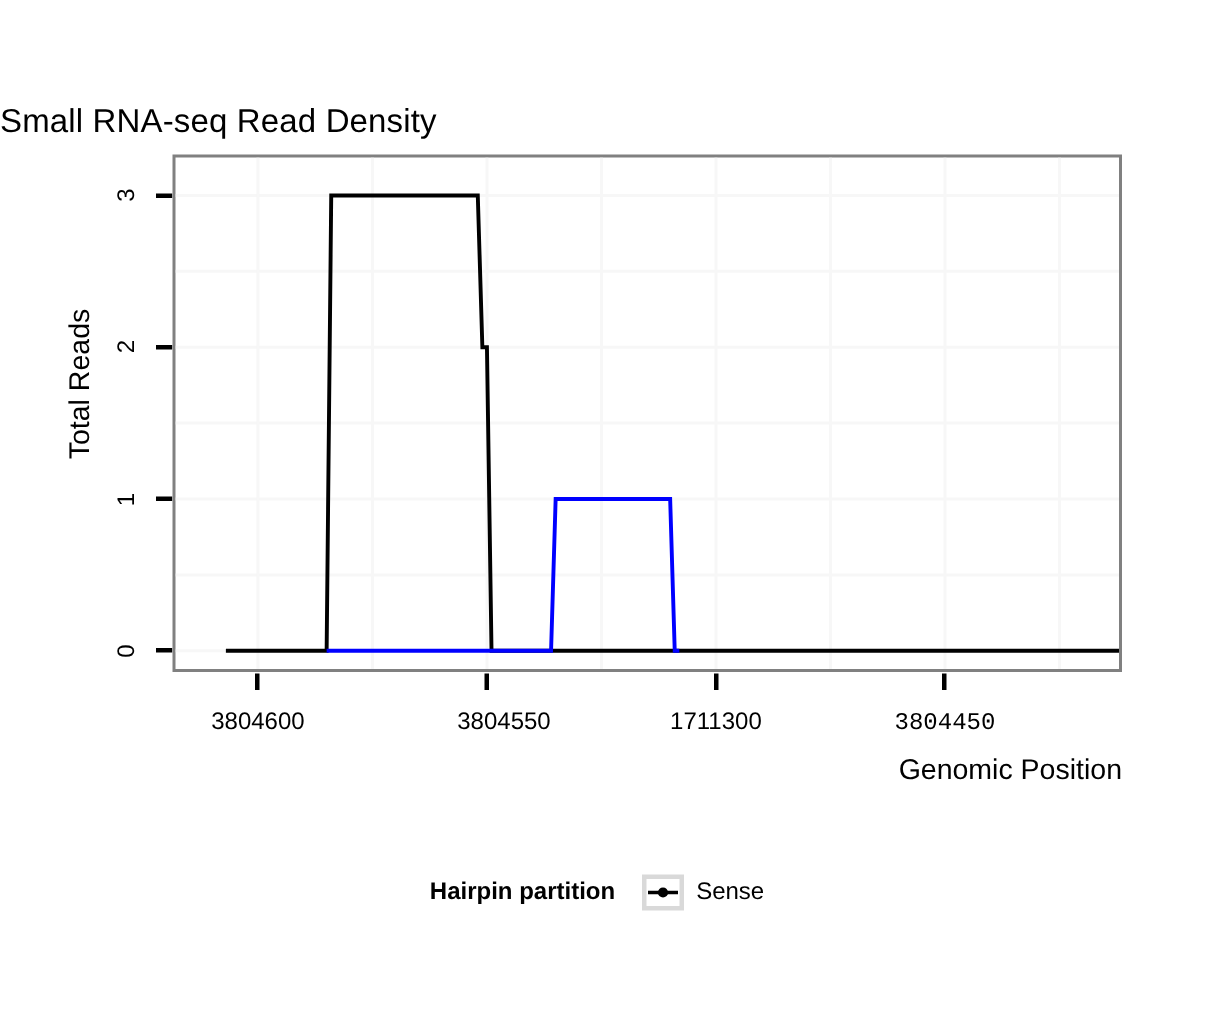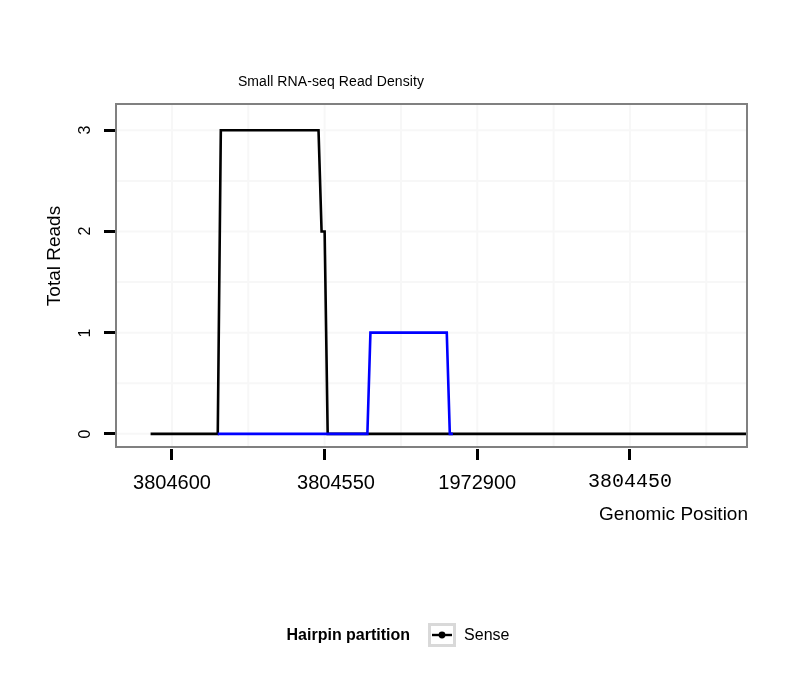--- a/index.html
+++ b/index.html
@@ -19,22 +19,22 @@
     position: absolute;
     left: 0; top: 0;
     width: 810px;
     height: 690px;
   }
   .chart-title {
     position: absolute;
     left: 0;
     top: 68px;
     width: 662px;
-    text-align: center;
-    font-size: 14px;
+    text-align: left;
+    font-size: 22px;
     line-height: 26px;
     letter-spacing: 0.1px;
   }
   .panel {
     position: absolute;
     left: 115px;
     top: 103px;
     width: 633px;
     height: 345px;
     background: #ffffff;
@@ -82,21 +82,21 @@
     width: 3px;
     height: 11px;
     background: #000000;
   }
   .x-tick-label {
     position: absolute;
     top: 473px;
     width: 120px;
     margin-left: -60px;
     text-align: center;
-    font-size: 20px;
+    font-size: 16px;
     line-height: 18px;
   }
   .x-axis-title {
     position: absolute;
     left: 115px;
     top: 503px;
     width: 633px;
     text-align: right;
     font-size: 19px;
     line-height: 22px;
@@ -104,21 +104,20 @@
   
   .legend {
     position: absolute;
     left: 0;
     top: 583px;
     width: 810px;
     display: flex;
     align-items: center;
     justify-content: center;
     gap: 0px;
-    margin-top: 40px;
   }
   .legend-title {
     font-size: 16px;
     font-weight: bold;
     line-height: 18px;
     margin-right: 18px;
   }
   .legend-item {
     display: flex;
     align-items: center;
@@ -159,21 +158,21 @@
       <div class="y-tick-mark" style="top: 128.797px;"></div>
       <div class="y-tick-label" style="top: 122.297px;">3</div>
     </div>
 
   <div id="x-axis">
       <div class="x-tick-mark" style="left: 170.461px;"></div>
       <div class="x-tick-label" style="left: 171.961px;">3804600</div>
       <div class="x-tick-mark" style="left: 323.131px;"></div>
       <div class="x-tick-label" style="left: 336px;">3804550</div>
       <div class="x-tick-mark" style="left: 475.801px;"></div>
-      <div class="x-tick-label" style="left: 477.301px;">1972900</div>
+      <div class="x-tick-label" style="left: 477.301px;">1711300</div>
       <div class="x-tick-mark" style="left: 628.471px;"></div>
       <div class="x-tick-label" style="left: 629.971px; font-family: Liberation Mono, monospace;">3804450</div>
     </div>
 
   <div class="x-axis-title">Genomic Position</div>
 
   <div class="panel">
     <svg class="plot-svg" id="plot-svg" width="629" height="341" viewBox="0 0 629 341">
         <line x1="0" y1="328.8575667655786" x2="629" y2="328.8575667655786" stroke="#f7f7f7" stroke-width="2"></line>
         <line x1="0" y1="278.2640949554896" x2="629" y2="278.2640949554896" stroke="#f7f7f7" stroke-width="2"></line>

